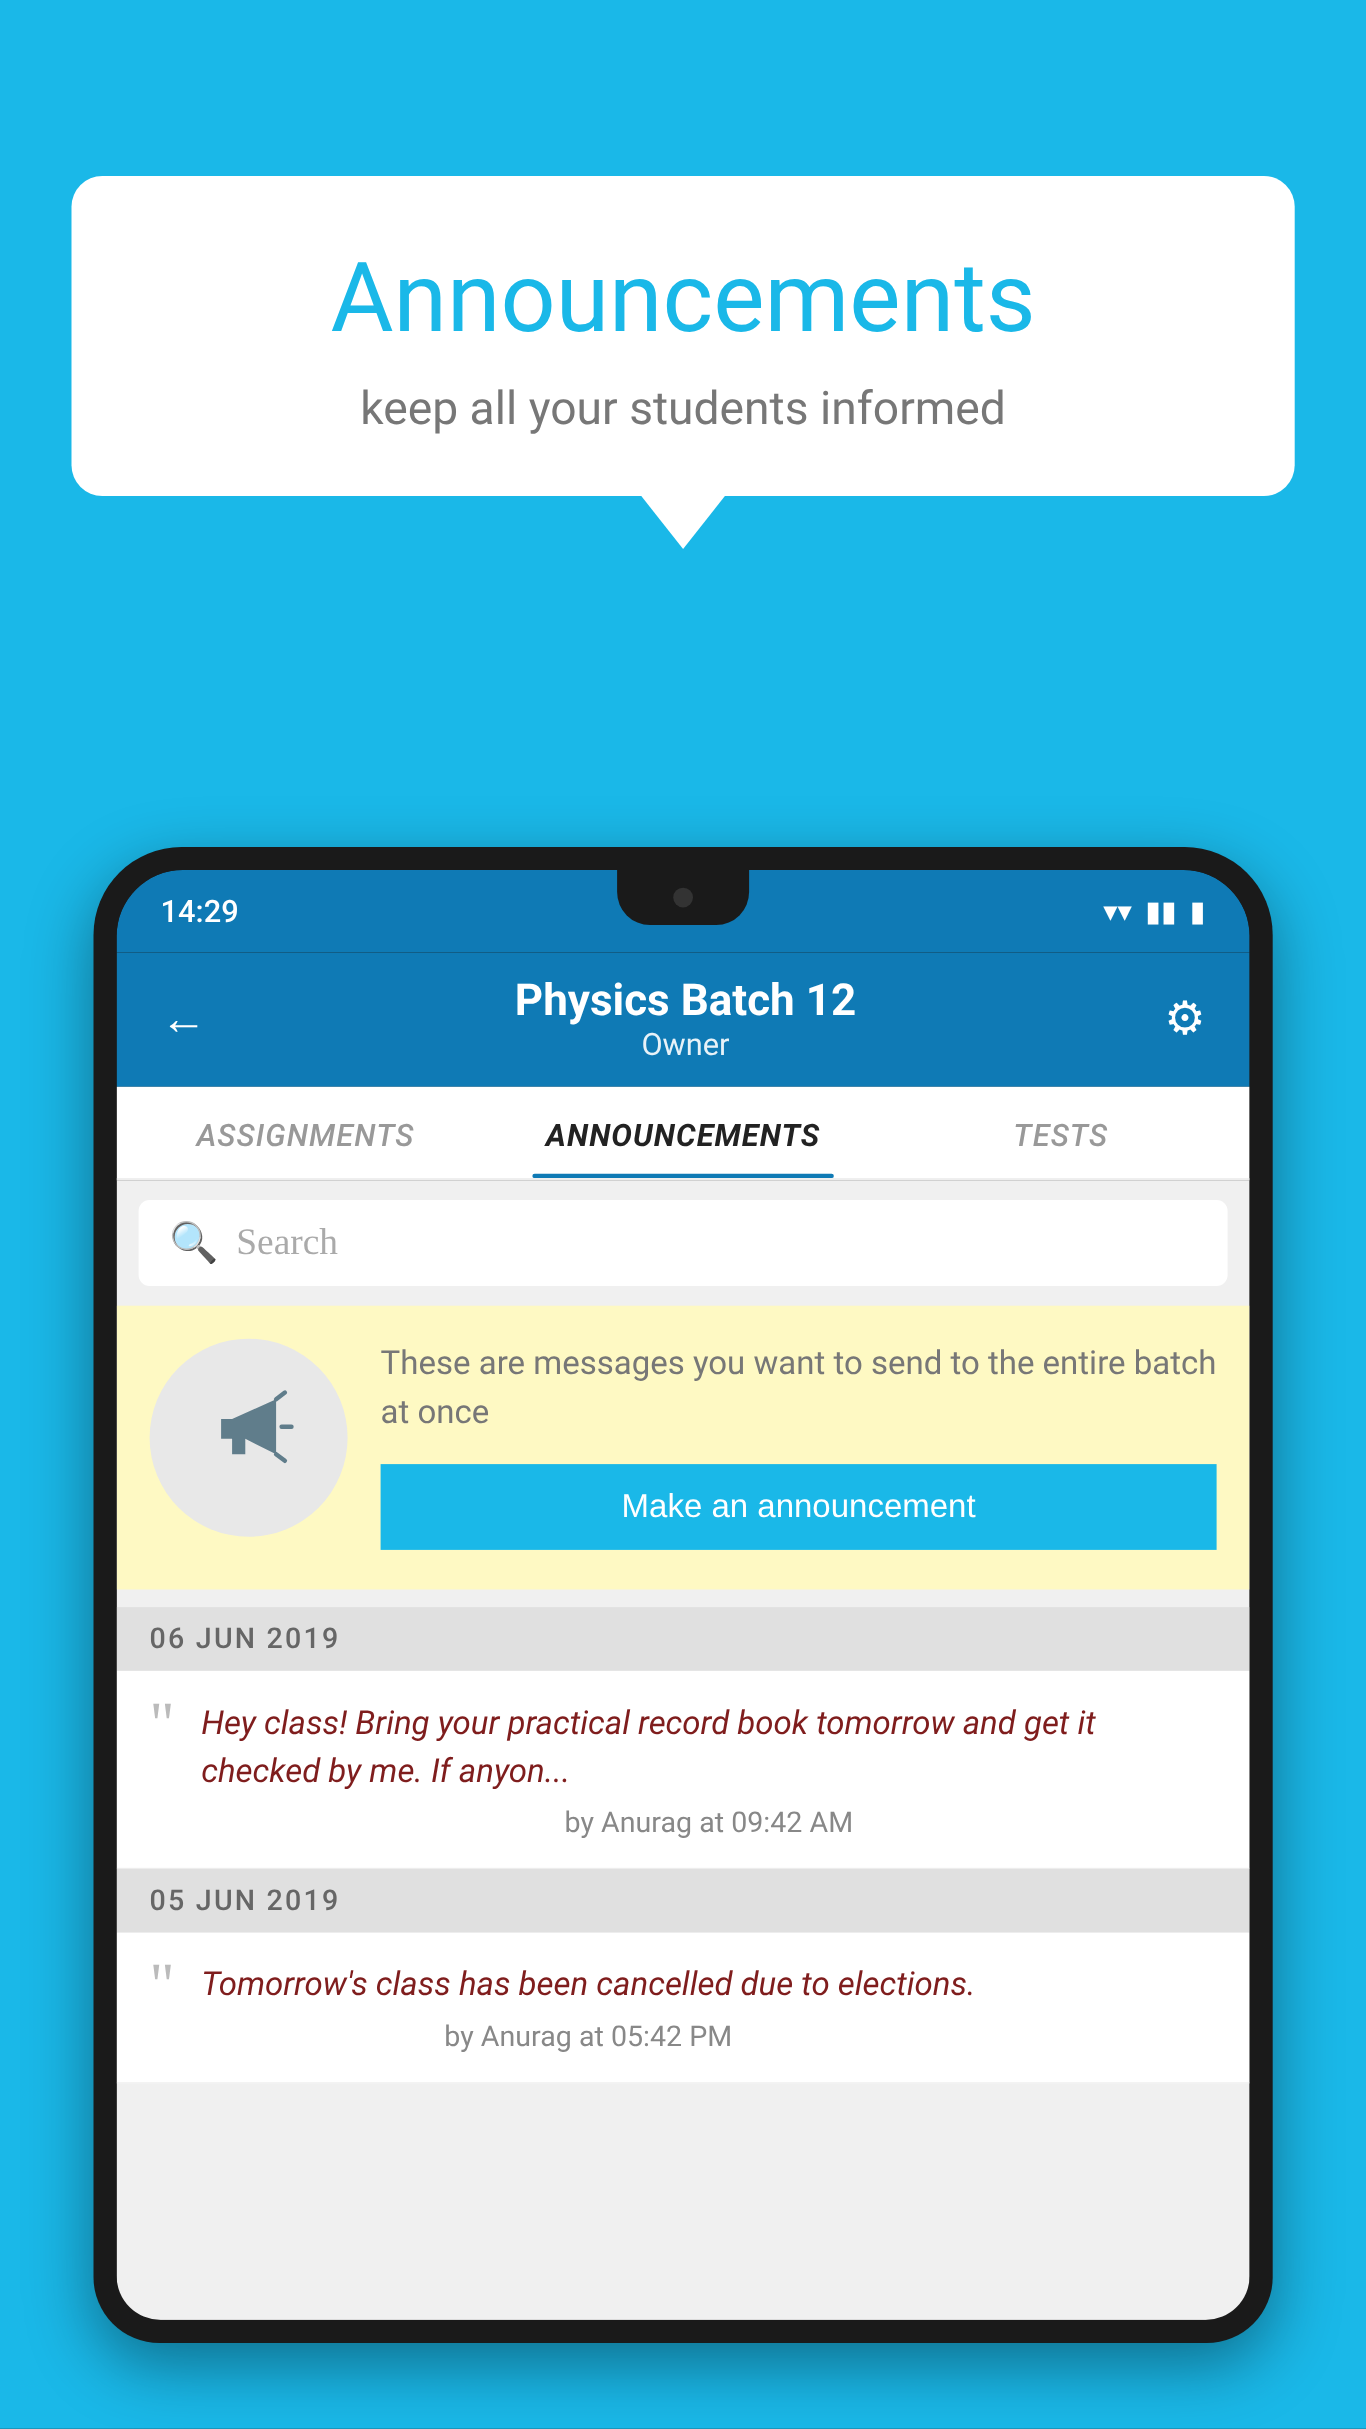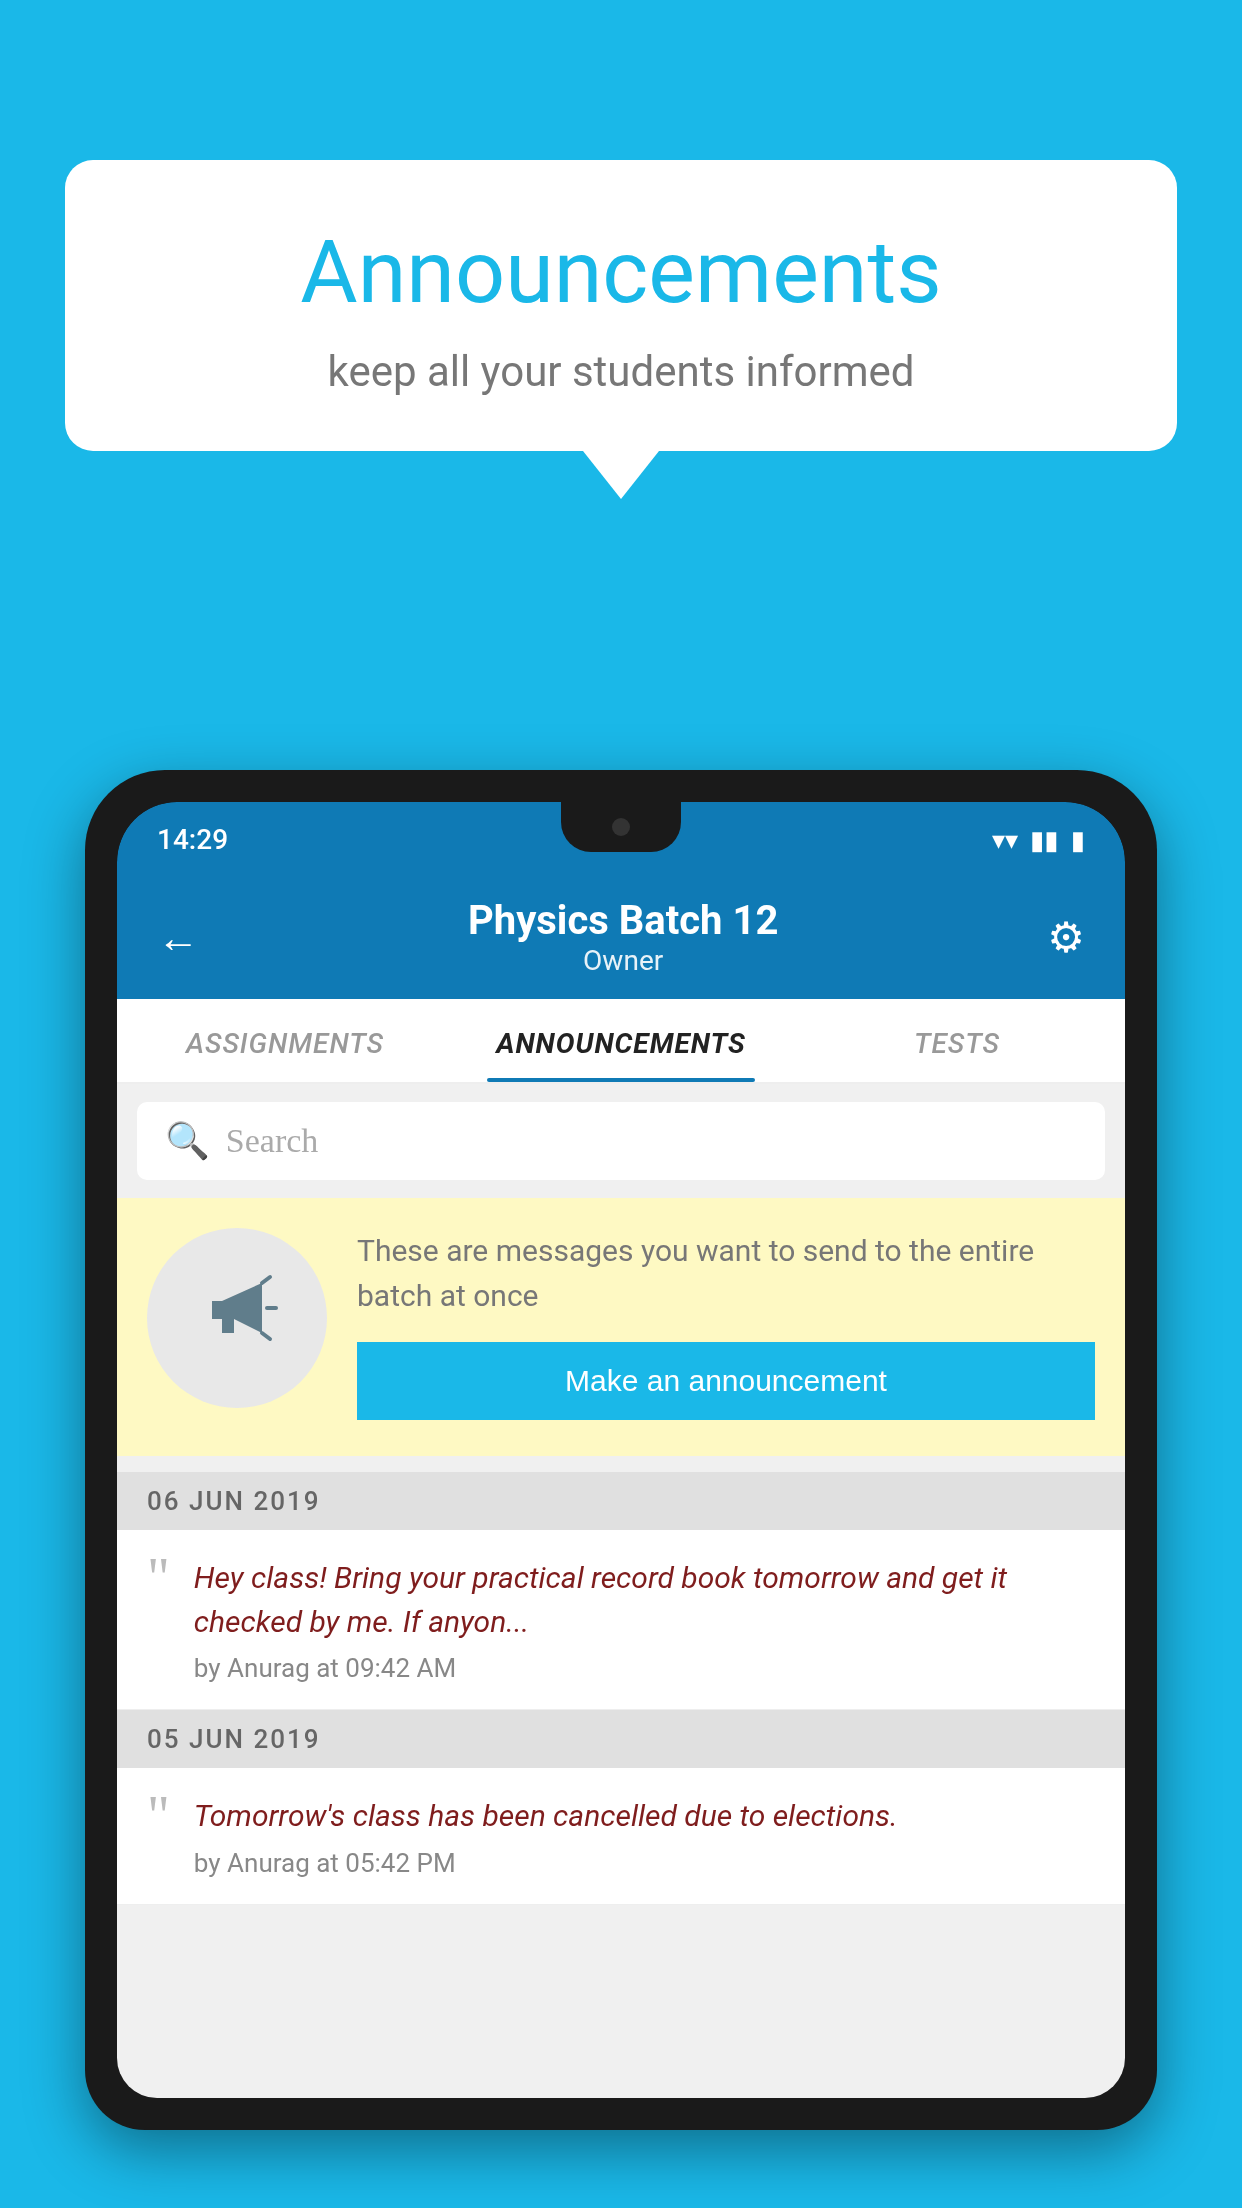--- a/index.html
+++ b/index.html
@@ -53,21 +53,21 @@
     .phone-wrapper {
       position: absolute;
       top: 770px;
       left: 85px;
       right: 85px;
       bottom: 0;
     }
     .phone-frame {
       background: #1a1a1a;
       border-radius: 80px 80px 60px 60px;
-      padding: 32px;
+      padding: 21px;
       width: 100%;
       height: 1360px;
       position: relative;
       box-shadow: 0 20px 60px rgba(0,0,0,0.4);
     }
     
     .phone-notch-bar {
       background: #0f7ab5;
       border-radius: 60px 60px 0 0;
       height: 75px;
@@ -272,20 +272,21 @@
     .announcement-text {
       color: #7f1d1d;
       font-size: 30px;
       font-style: italic;
       line-height: 1.45;
       margin-bottom: 10px;
     }
     .announcement-meta {
       color: #888;
       font-size: 26px;
+      text-align: center;
     }
     .phone-inner {
       border-radius: 60px 60px 40px 40px;
       overflow: hidden;
       height: 100%;
       display: flex;
       flex-direction: column;
     }
   </style>
 </head>

